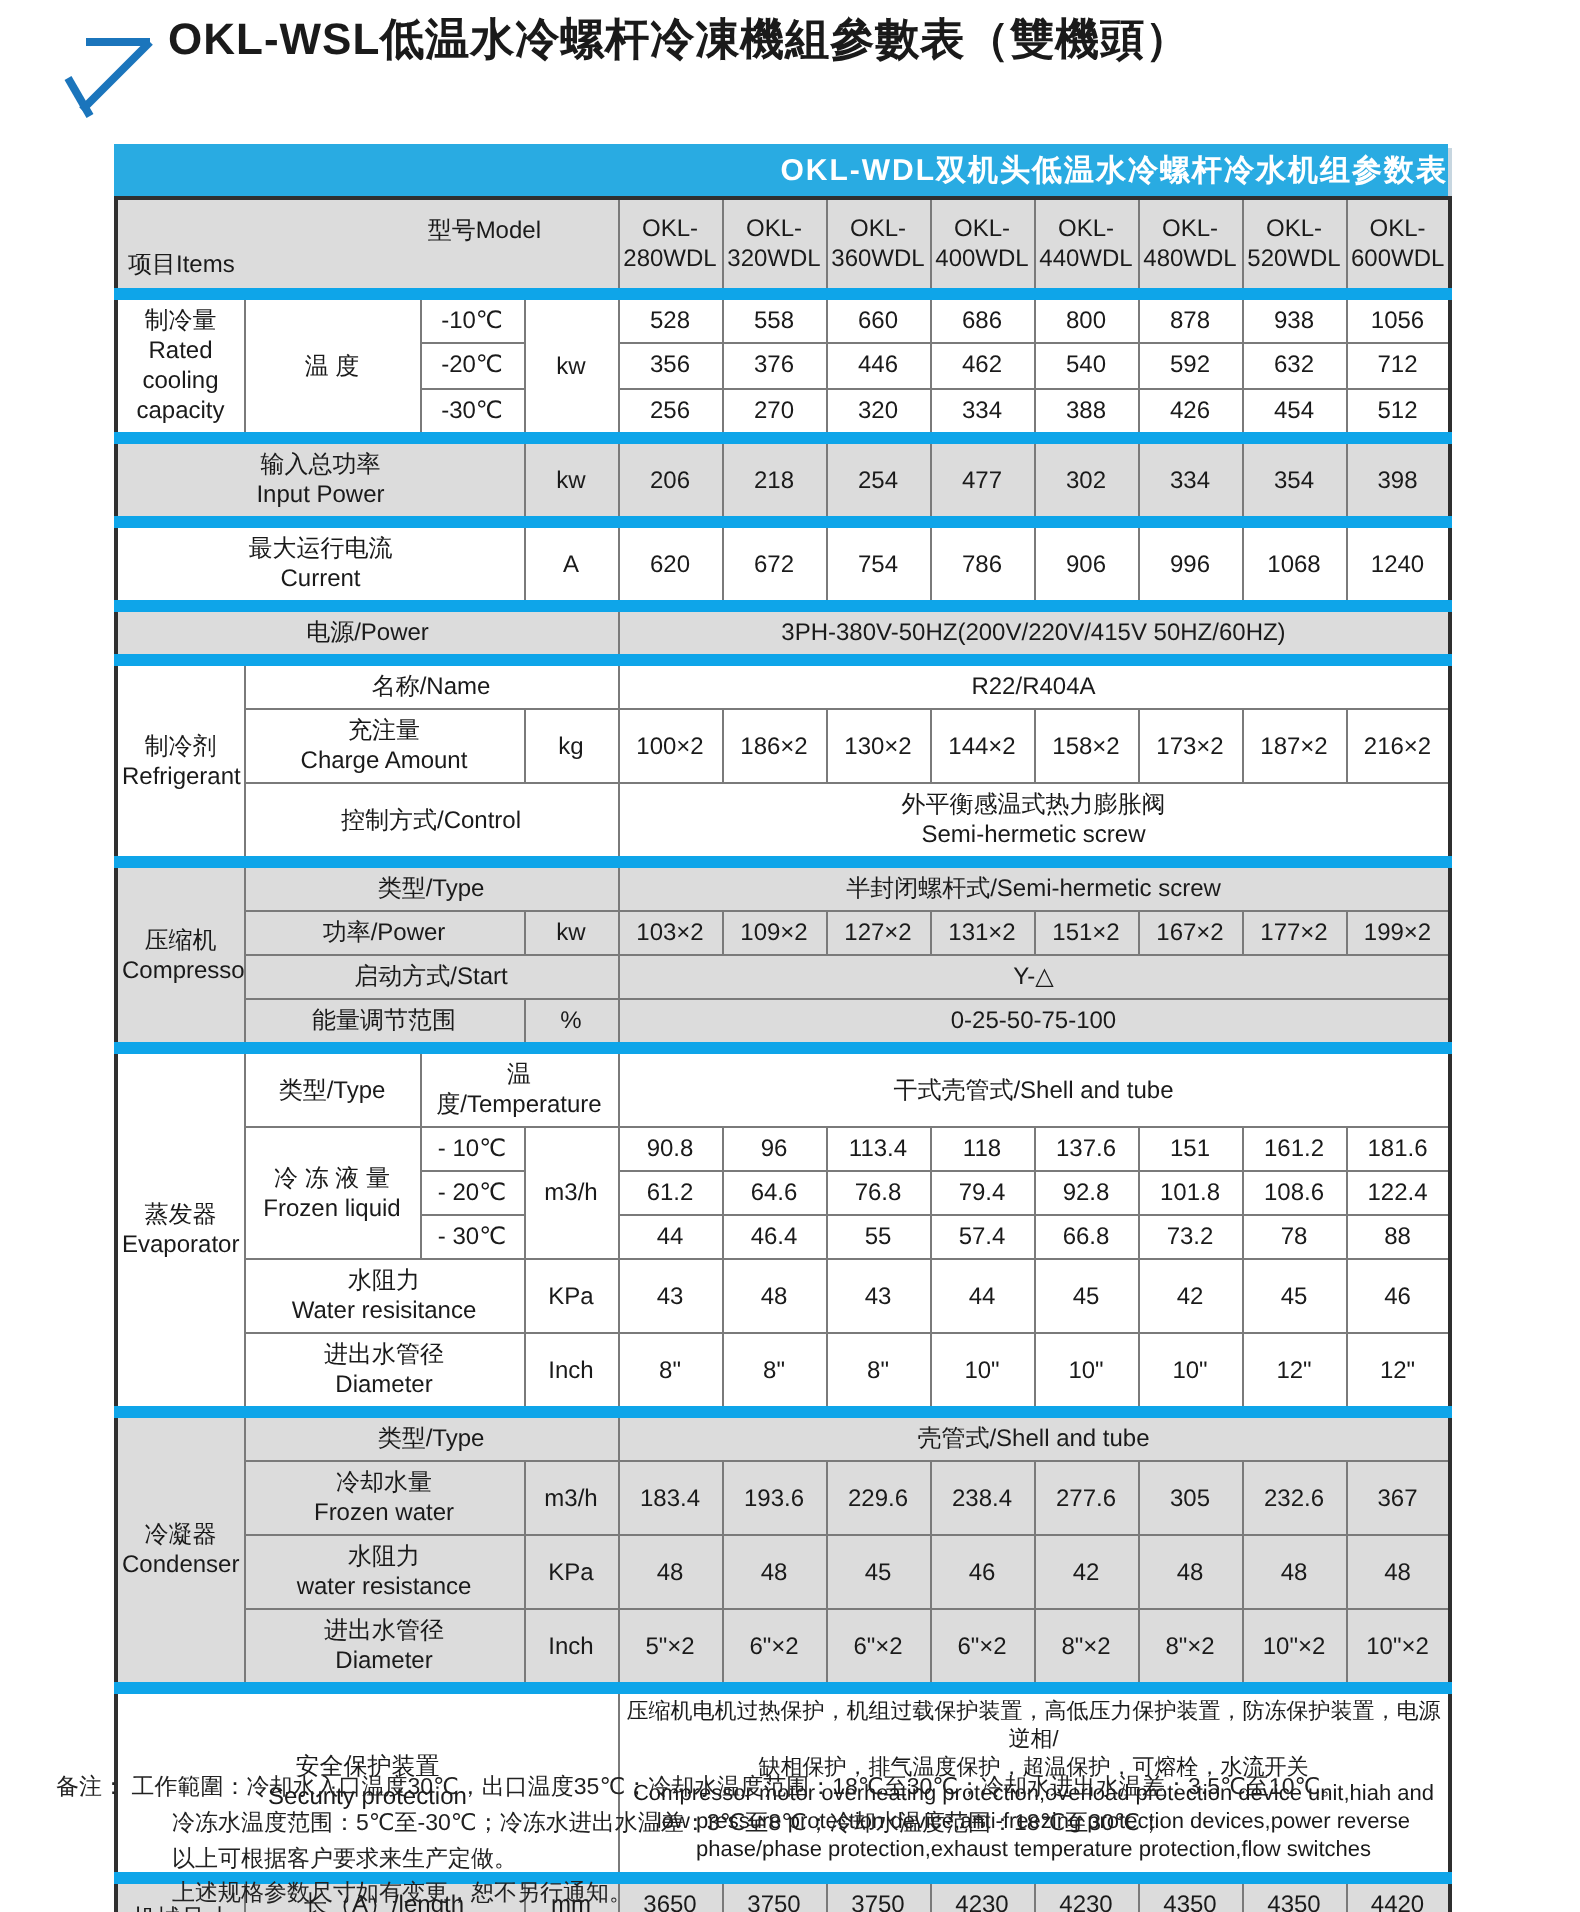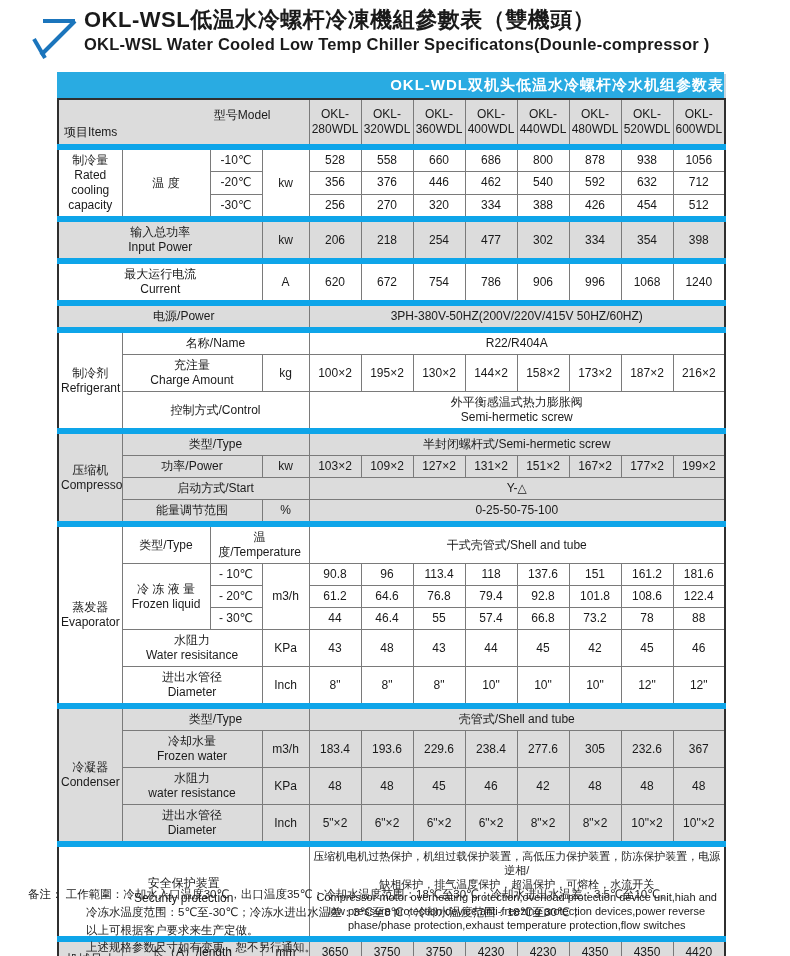--- a/index.html
+++ b/index.html
@@ -65,21 +65,20 @@
   <div class="masthead">
     <svg class="logo" viewBox="0 0 52 52" aria-hidden="true">
       <g stroke="#1b75bc" stroke-width="4" fill="none">
         <path d="M15 9 H47"></path>
         <path d="M47 9 L13 43"></path>
         <path d="M6 27 L17 46"></path>
       </g>
     </svg>
     <div class="titles">
       <div class="title-zh">OKL-WSL低温水冷螺杆冷凍機組參數表（雙機頭）</div>
-      <div class="title-en">OKL-WSL Water Cooled Low Temp Chiller Specificatons(Dounle-compressor )</div>
     </div>
   </div>
 
   <div class="table-wrap">
     <div class="blue-bar">OKL-WDL双机头低温水冷螺杆冷水机组参数表</div>
     <table class="spec">
       <colgroup>
         <col style="width:64px">
           <col style="width:88px">
           <col style="width:52px">
@@ -186,21 +185,21 @@
             <td rowspan="3">制冷剂
 Refrigerant</td>
             <td colspan="3">名称/Name</td>
             <td colspan="8">R22/R404A</td>
           </tr>
           <tr>
             <td colspan="2">充注量
 Charge Amount</td>
             <td>kg</td>
             <td>100×2</td>
-            <td>195×2</td>
+            <td>186×2</td>
             <td>130×2</td>
             <td>144×2</td>
             <td>158×2</td>
             <td>173×2</td>
             <td>187×2</td>
             <td>216×2</td>
           </tr>
           <tr>
             <td colspan="3">控制方式/Control</td>
             <td colspan="8">外平衡感温式热力膨胀阀

